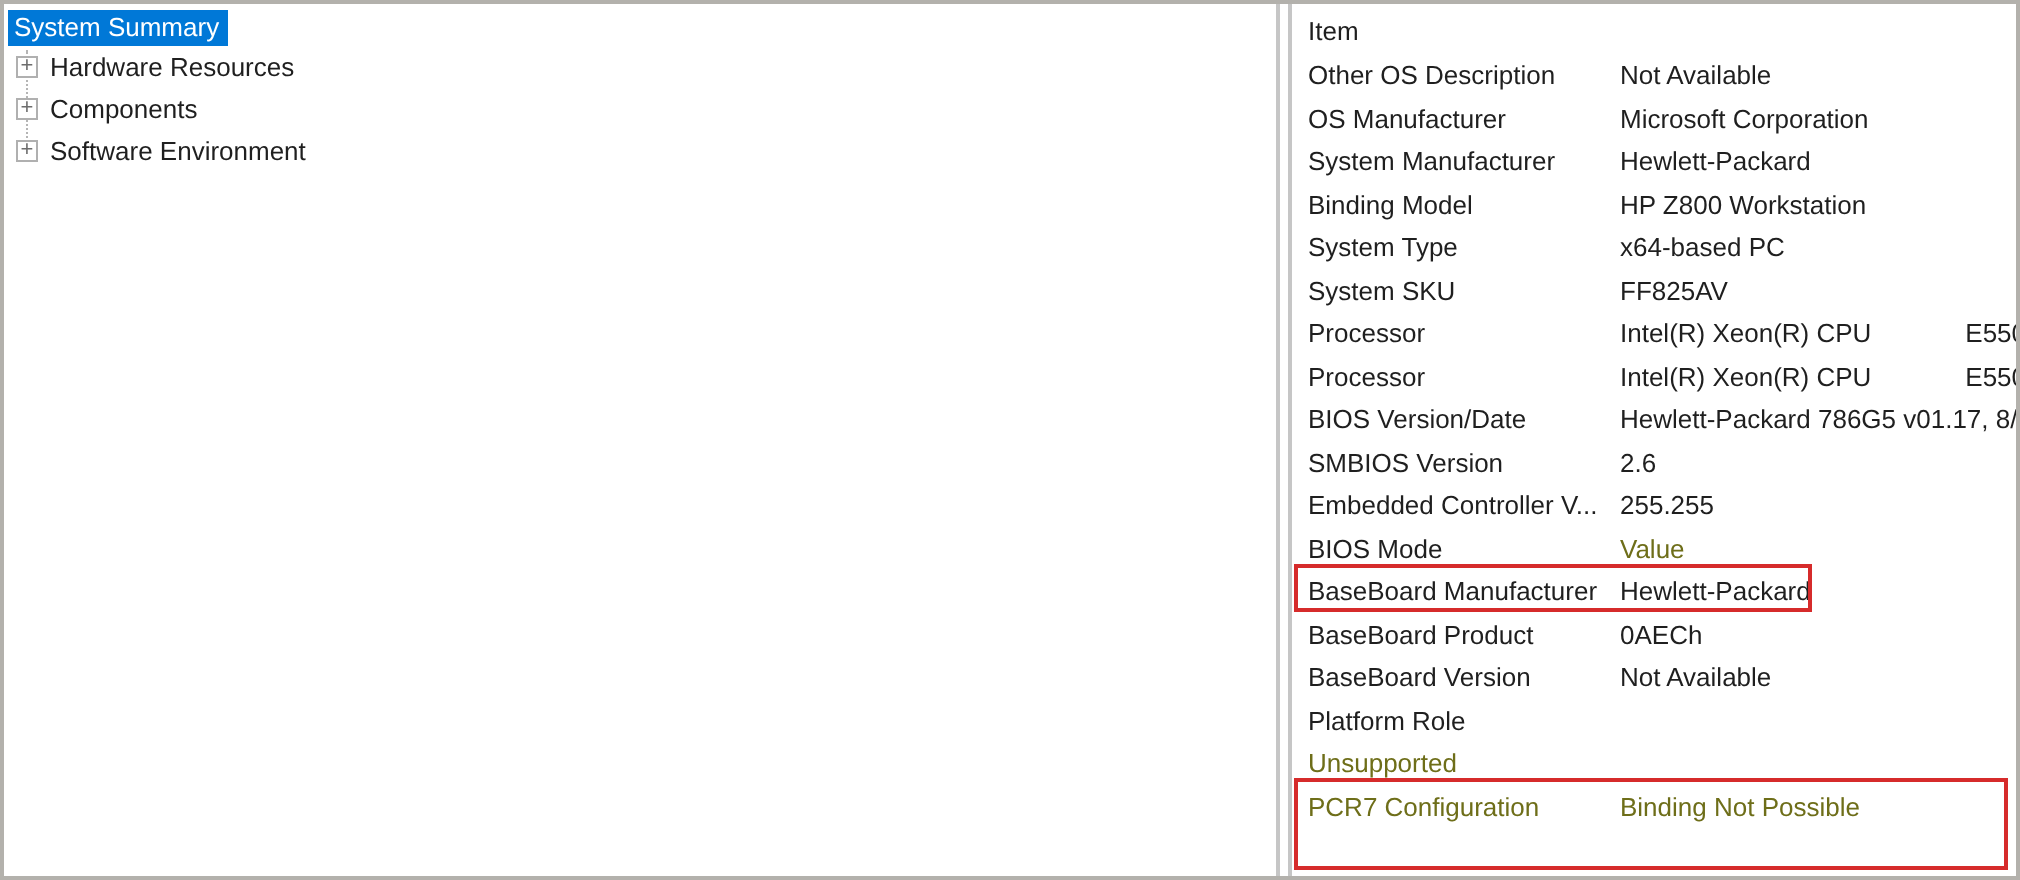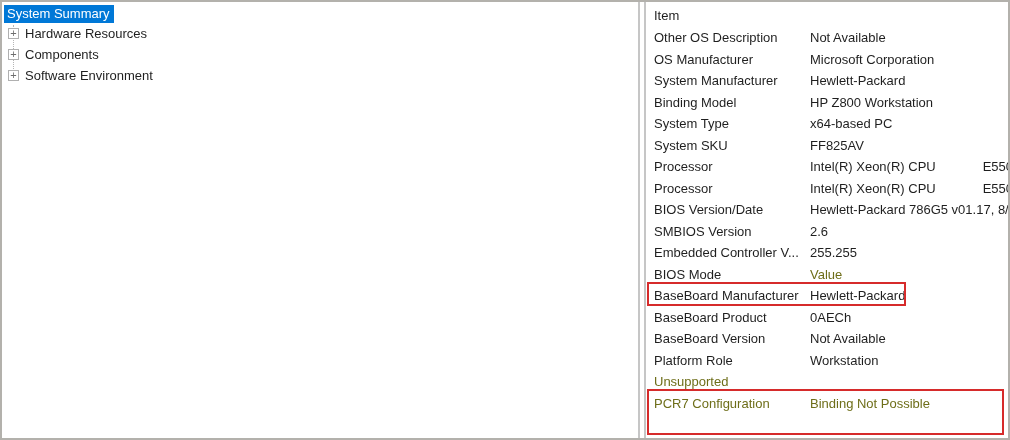--- a/index.html
+++ b/index.html
@@ -153,21 +153,20 @@
         <div class="lv-row">
           <span class="cell-item">BaseBoard Product</span>
           <span class="cell-value">0AECh</span>
         </div>
         <div class="lv-row">
           <span class="cell-item">BaseBoard Version</span>
           <span class="cell-value">Not Available</span>
         </div>
         <div class="lv-row">
           <span class="cell-item">Platform Role</span>
-          <span class="cell-value">Workstation</span>
         </div>
         <div class="lv-row">
           <span class="cell-value olive">Unsupported</span>
         </div>
         <div class="lv-row">
           <span class="cell-item olive">PCR7 Configuration</span>
           <span class="cell-value olive">Binding Not Possible</span>
         </div>
       </div>
     <div class="hl-box hl-bios"></div>

